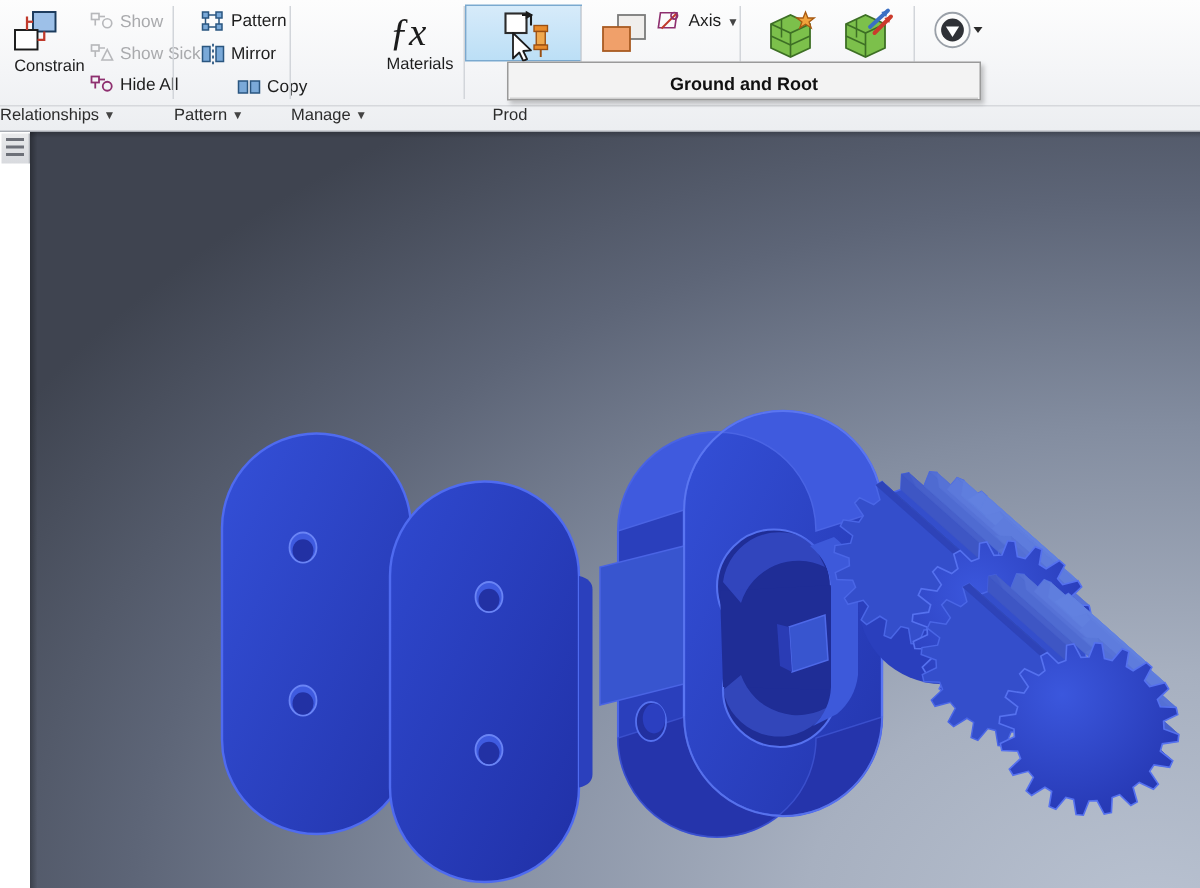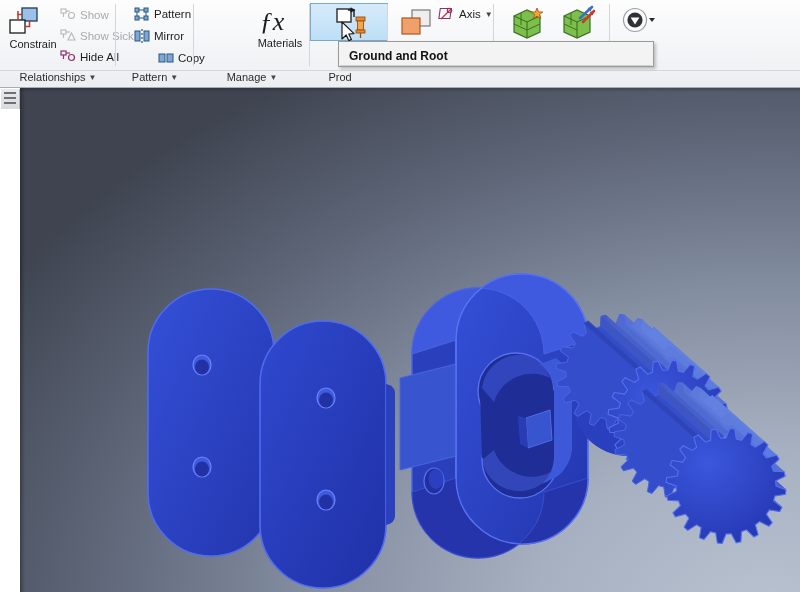--- a/index.html
+++ b/index.html
@@ -16,21 +16,21 @@
   .ribbon{
     position:absolute;left:0;top:0;width:800px;height:88px;
     background:linear-gradient(#fdfdfd 0%,#f4f5f7 55%,#eceef1 100%);
     border-bottom:1px solid #a8acb3;
     box-sizing:border-box;
   }
   .panel{position:absolute;top:0;height:88px;box-sizing:border-box;}
   .panel-sep{position:absolute;top:4px;width:1px;height:62px;background:#d2d5da;}
   .panel-label{
     position:absolute;bottom:5px;font-size:11px;color:#2c2c2c;
-    white-space:nowrap;text-align:center;
+    white-space:nowrap;
   }
   .panel-label .caret{font-size:8px;color:#444;margin-left:3px;position:relative;top:-1px;}
   .labelrule{position:absolute;left:0;top:70px;width:800px;height:1px;background:#d6d8dc;}
 
   
   .bigbtn{position:absolute;text-align:center;cursor:default;}
   .bigbtn .bigicon{display:block;margin:0 auto;}
   .bigbtn .biglabel{display:block;font-size:11px;color:#1d1d1d;line-height:12px;white-space:nowrap;}
 
   
@@ -43,21 +43,21 @@
     background:linear-gradient(#d7ebfa,#bcdff6);
     border:1px solid #7aa9cf;
     box-sizing:border-box;
   }
 
   
   .tooltip{
     position:absolute;left:338px;top:41px;width:316px;
     background:#f3f3f3;border:1px solid #9a9a9a;
     box-shadow:2px 2px 3px rgba(0,0,0,.22);
-    box-sizing:border-box;z-index:40;
+    box-sizing:border-box;z-index:40;text-align:center;
   }
   .tt-title{font-size:12px;font-weight:bold;color:#111;padding:7px 10px 2px 10px;}
   .tt-body{font-size:11.5px;color:#1b1b1b;line-height:14.5px;padding:0 10px 8px 10px;}
   .tt-rule{height:1px;background:#cfcfcf;margin:0 1px;}
   .tt-foot{font-size:11.5px;font-weight:bold;color:#111;padding:7px 10px 8px 10px;}
 
   
   .viewport{
     position:absolute;left:20px;top:88px;width:780px;height:504px;
     background:

